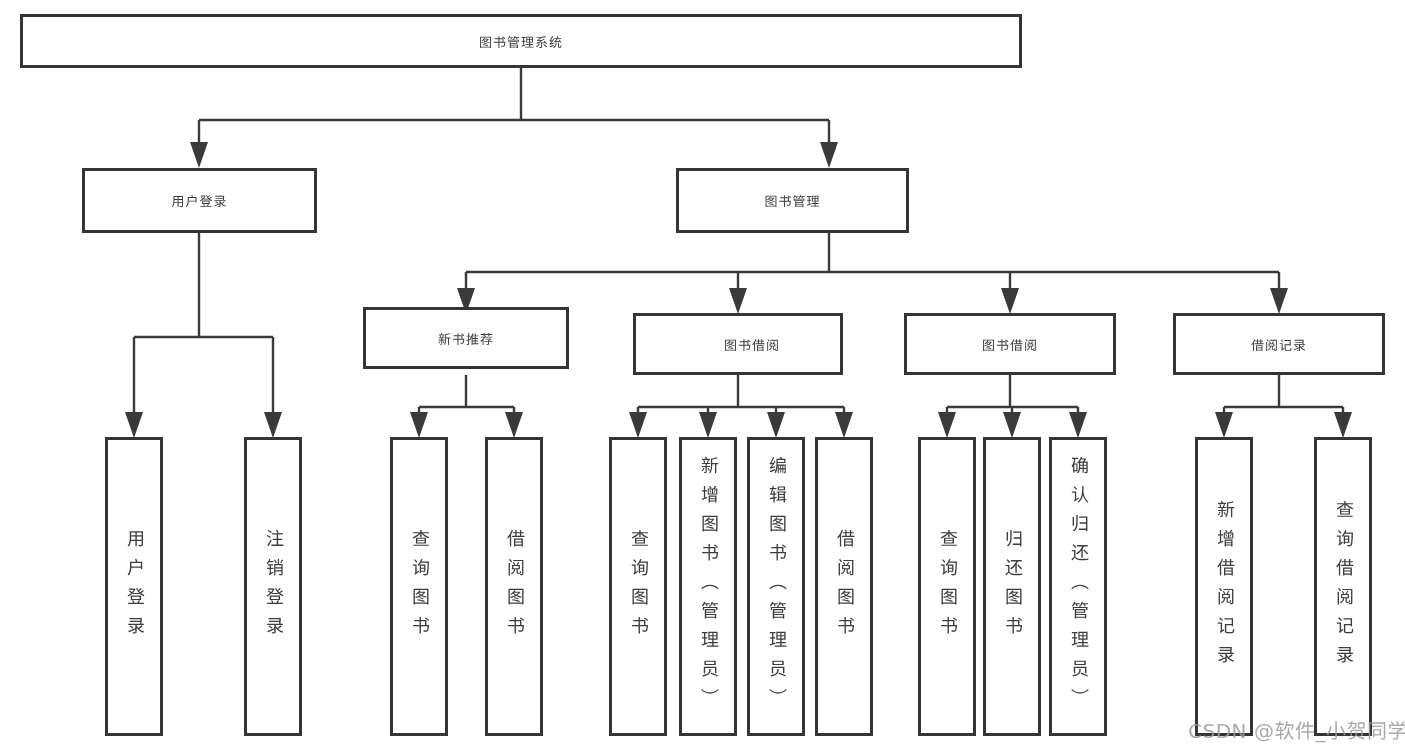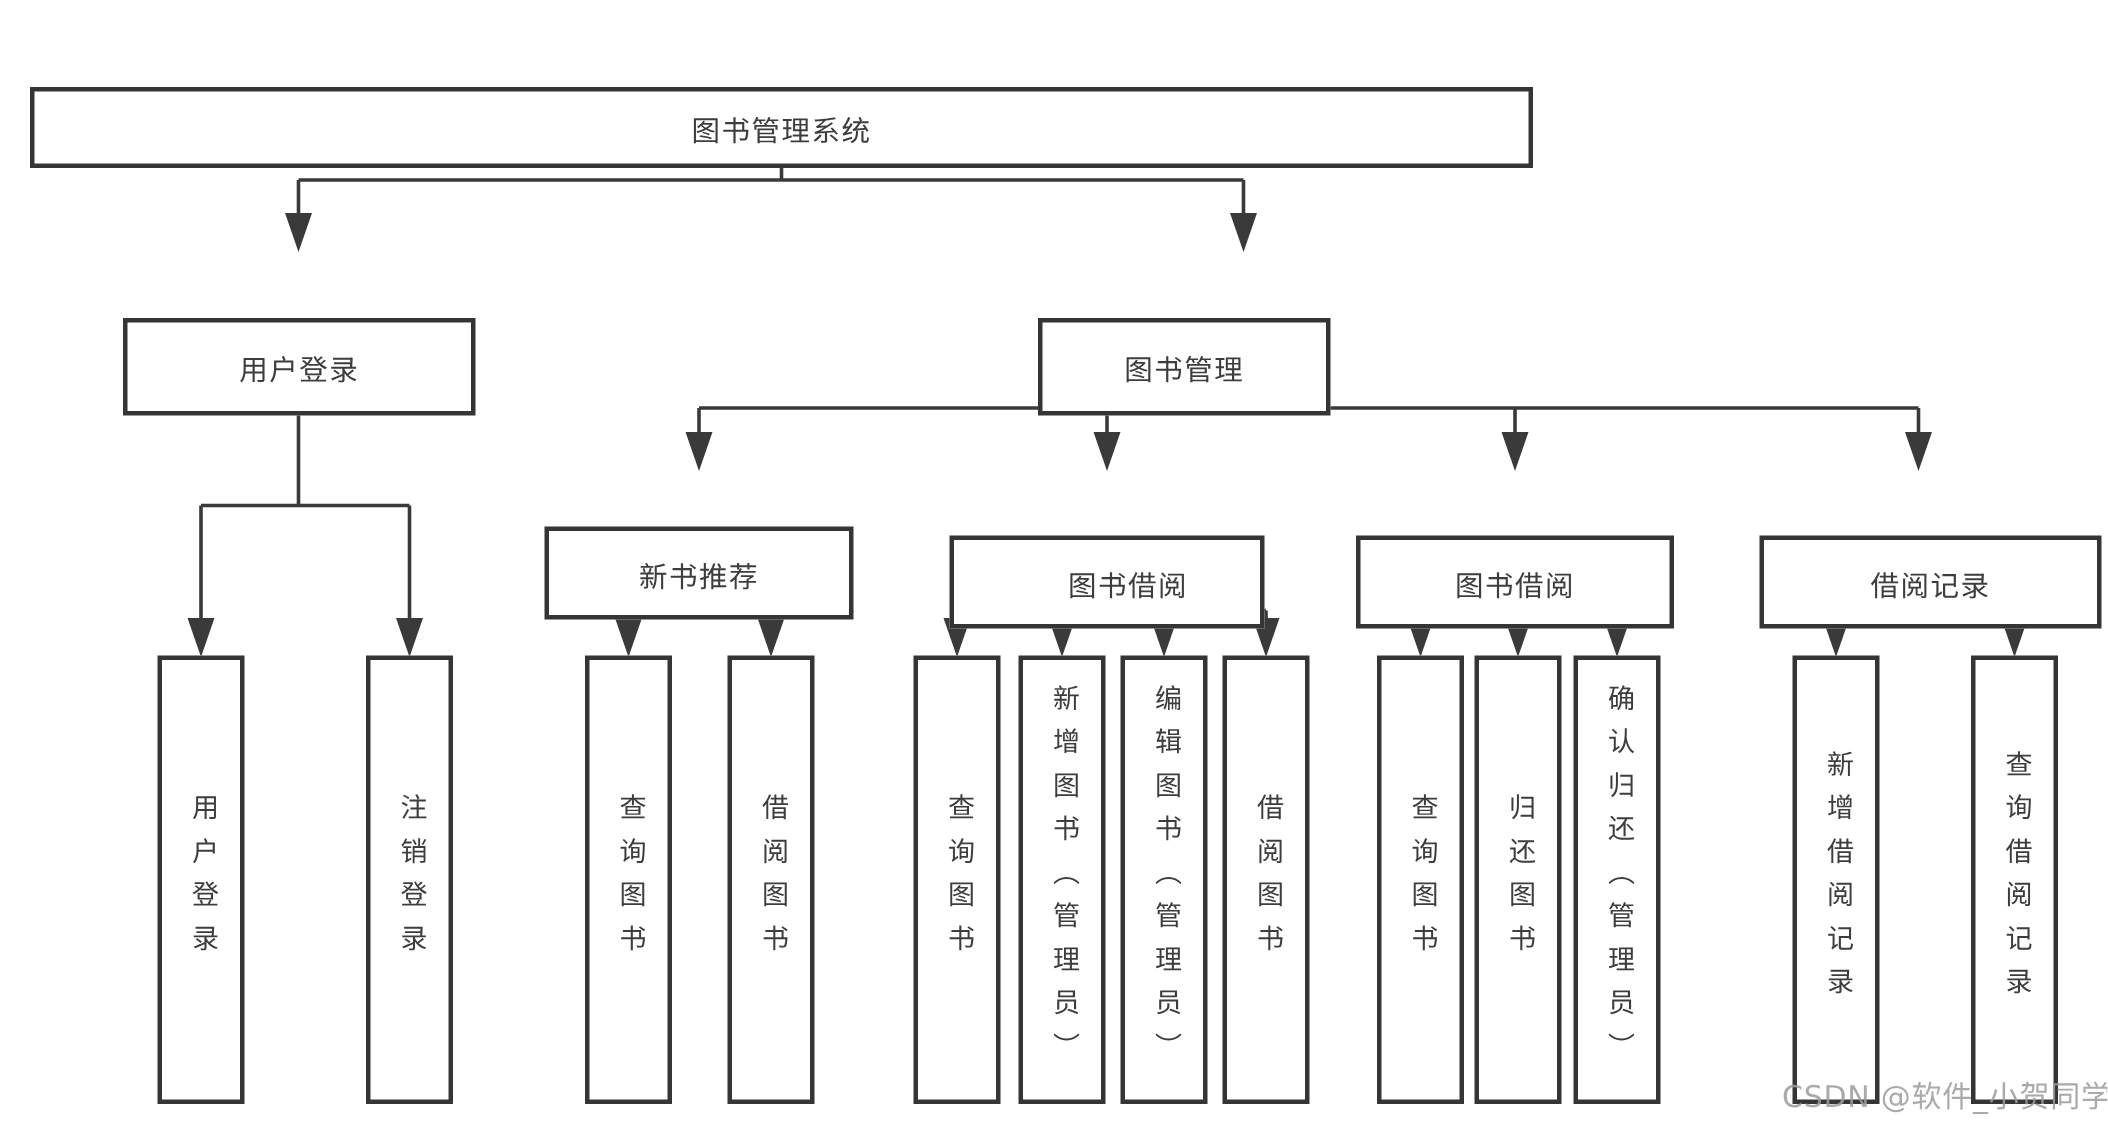--- a/index.html
+++ b/index.html
@@ -23,46 +23,46 @@
   .node{
     position:absolute;
     box-sizing:border-box;
     background:#ffffff;
     border:3px solid var(--border);
     display:flex;align-items:center;justify-content:center;
     color:var(--text);
     z-index:2;
     white-space:nowrap;
   }
-  .hnode{font-size:19px;letter-spacing:1px;margin-top:44px;}
+  .hnode{font-size:13px;letter-spacing:1px;}
   .vnode{
     writing-mode:vertical-rl;
     text-orientation:mixed;
     font-size:18px;
     letter-spacing:11px;
     line-height:1;
   }
   .watermark{
     position:absolute;
     left:1188px;top:715px;
     z-index:3;
     font-size:20px;
     color:var(--watermark);
     opacity:0.85;
     letter-spacing:0.5px;
     white-space:nowrap;
   }
   
   .n-root{left:20px;top:14px;width:1002px;height:54px;}
   .n-user-login{left:82px;top:168px;width:235px;height:65px;}
-  .n-book-mgmt{left:692px;top:168px;width:195px;height:65px;}
+  .n-book-mgmt{left:676px;top:168px;width:233px;height:65px;}
   .n-new-book{left:363px;top:307px;width:206px;height:62px;}
   .n-book-borrow{left:633px;top:313px;width:210px;height:62px;padding-left:28px;}
   .n-cur-borrow{left:904px;top:313px;width:212px;height:62px;}
-  .n-borrow-rec{left:1173px;top:313px;width:228px;height:62px;}
+  .n-borrow-rec{left:1173px;top:313px;width:212px;height:62px;}
   .leaf{top:437px;width:58px;height:299px;}
   .l1{left:105px;} .l2{left:244px;}
   .l3{left:390px;} .l4{left:485px;}
   .l5{left:609px;} .l6{left:679px;} .l7{left:747px;} .l8{left:815px;}
   .l9{left:918px;} .l10{left:983px;} .l11{left:1049px;}
   .l12{left:1195px;} .l13{left:1314px;}
 </style>
 </head>
 <body>
 

